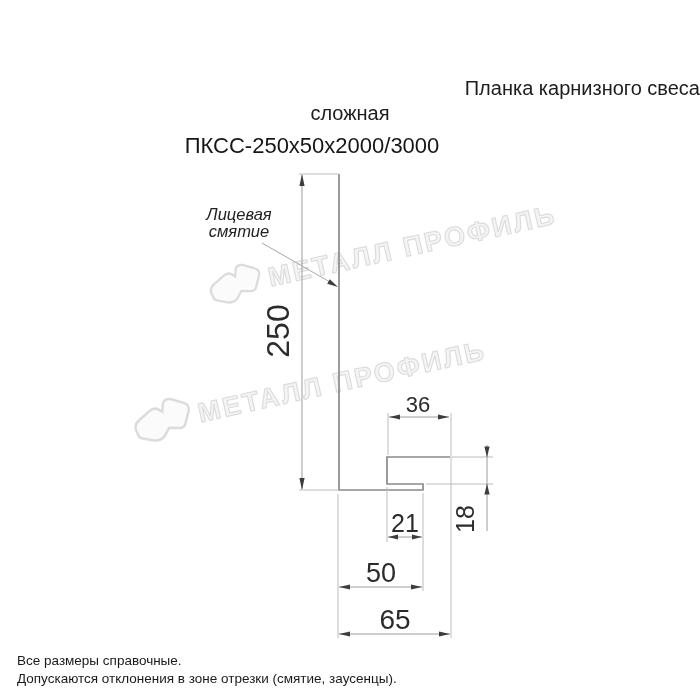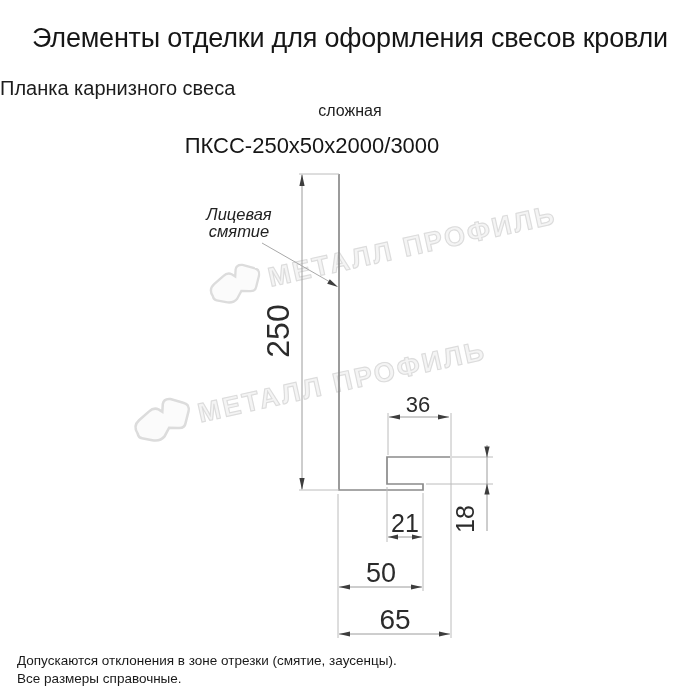--- a/index.html
+++ b/index.html
@@ -3,22 +3,22 @@
 <meta charset="utf-8">
 <style>
   html,body { margin:0; padding:0; }
   body { width:700px; height:700px; position:relative; background:#ffffff; overflow:hidden;
          font-family:"Liberation Sans", sans-serif; }
   .page { position:absolute; inset:0; width:700px; height:700px; background:#ffffff; }
 
   
   .title { position:absolute; left:0; top:23px; width:700px; text-align:center;
            font-size:27px; letter-spacing:-0.2px; color:#161616; white-space:nowrap; }
-  .subtitle1 { position:absolute; left:0; top:77px;  width:700px; text-align:left; font-size:20px; color:#1d1d1d; }
-  .subtitle2 { position:absolute; left:0; top:102px; width:700px; text-align:center; font-size:16px; color:#1d1d1d; }
+  .subtitle1 { position:absolute; left:0; top:77px;  width:700px; text-align:right; font-size:20px; color:#1d1d1d; }
+  .subtitle2 { position:absolute; left:0; top:102px; width:700px; text-align:center; font-size:20px; color:#1d1d1d; }
   .model     { position:absolute; left:0; top:133px; width:624px; text-align:center; font-size:22px; color:#161616; }
   .face-label { position:absolute; left:201px; top:206px; width:76px; text-align:center;
                 font-size:16.5px; line-height:17px; color:#222;font-style:italic; }
   .notes { position:absolute; left:17px; top:652px; font-size:13.5px; line-height:17.5px; color:#1a1a1a; }
 
   
   .watermark { position:absolute; display:flex; align-items:center; gap:7px;
                transform:rotate(-12.5deg); transform-origin:0 50%; z-index:0; pointer-events:none; }
   .wm-a { left:205px; top:271px; }
   .wm-b { left:129px; top:406px; }
@@ -112,29 +112,28 @@
       <text class="dimtext" x="395" y="629" text-anchor="middle" font-size="28">65</text>
     </g>
 
     <g>
       <line class="leader" x1="262" y1="243" x2="330" y2="282"></line>
       <polygon class="arrow" points="338,287 327.2,283.7 329.8,279.2"></polygon>
     </g>
   </svg>
 
   <div class="txt-layer">
-    <div class="title">Элементы отделки для оформления свесов кровли</div>
     <div class="subtitle1">Планка карнизного свеса</div>
     <div class="subtitle2">сложная</div>
     <div class="model">ПКСС-250х50х2000/3000</div>
 
     <div class="face-label">
       <div>Лицевая</div>
       <div>смятие</div>
     </div>
 
     <div class="notes">
+      <div>Все размеры справочные.</div>
       <div>Допускаются отклонения в зоне отрезки (смятие, заусенцы).</div>
-      <div>Все размеры справочные.</div>
     </div>
   </div>
 
 </div>
 
 </body></html>

